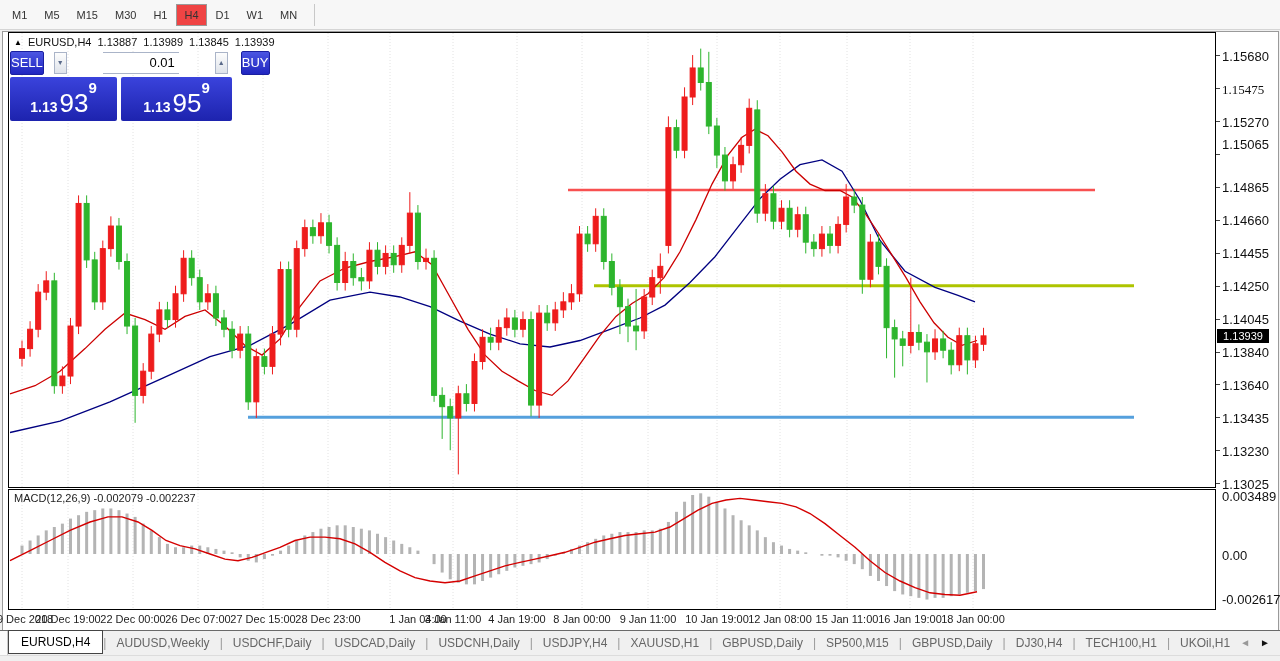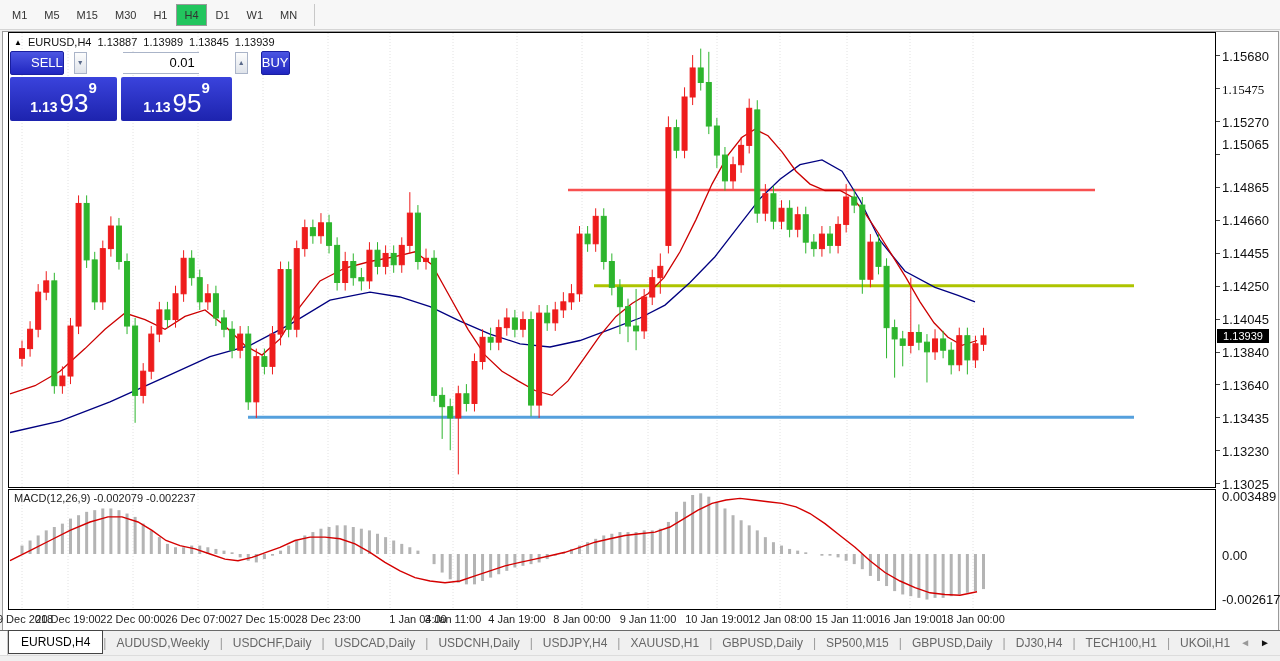--- a/index.html
+++ b/index.html
@@ -4,37 +4,37 @@
 <style>
   * { margin:0; padding:0; box-sizing:border-box; }
   html,body { width:1280px; height:661px; overflow:hidden; background:#f0f0f0;
               font-family:"Liberation Sans", sans-serif; }
   
   #toolbar { position:absolute; left:0; top:0; width:1280px; height:30px;
              background:#f7f7f7; border-bottom:1px solid #d5d5d5;
              display:flex; align-items:center; padding-left:4px; }
   .tf-btn { height:22px; padding:0 7px; margin-right:1px; display:flex; align-items:center;
             font-size:11px; color:#333; border:1px solid transparent; cursor:default; }
-  .tf-btn.active { background:#22c55e; border:1px solid #9a9a9a; }
+  .tf-btn.active { background:#ef4444; border:1px solid #9a9a9a; }
   .tb-sep { width:1px; height:22px; background:#c8c8c8; margin-left:8px; }
   
   #chart-window { position:absolute; left:2px; top:31px; width:1277px; height:623px;
                   background:#ffffff; border:1px solid #9a9a9a; }
   #chart-svg { position:absolute; left:8px; top:32px; }
   
   #ohlc-line { position:absolute; left:14px; top:36px; font-size:11px; color:#111;
                display:flex; gap:6px; align-items:center; white-space:nowrap; }
   #ohlc-line .tri { font-size:8px; color:#000; }
   
   #trade-panel { position:absolute; left:10px; top:50px; width:224px; }
   #tp-row1 { display:flex; align-items:center; height:25px; }
   .tp-btn { height:24px; color:#fff; font-size:13px; display:flex; align-items:center;
             justify-content:center; background:linear-gradient(#4b55e2,#2026c0);
             border:1px solid #1a1fa0; border-radius:2px; cursor:pointer; }
-  #sell-btn { width:58px;padding-left:20px; }
+  #sell-btn { width:58px; }
   #buy-btn  { width:55px; margin-left:13px; }
   .spin-btn { width:13px; height:22px; background:linear-gradient(#fdfdfd,#dfe3ea);
               border:1px solid #aab4c8; display:flex; align-items:center; justify-content:center;
               font-size:7px; color:#5a6a8a; cursor:pointer; }
   #vol-box { width:76px; height:22px; background:#fff; border-top:1px solid #aab4c8;
              border-bottom:1px solid #aab4c8; font-size:13px; color:#000;
              display:flex; align-items:center; justify-content:flex-end; padding-right:4px; }
   #tp-spin { display:flex; margin-left:10px;gap:36px; }
   #tp-row2 { display:flex; margin-top:2px; }
   .price-tile { height:44px; color:#fff; display:flex; align-items:flex-end;

